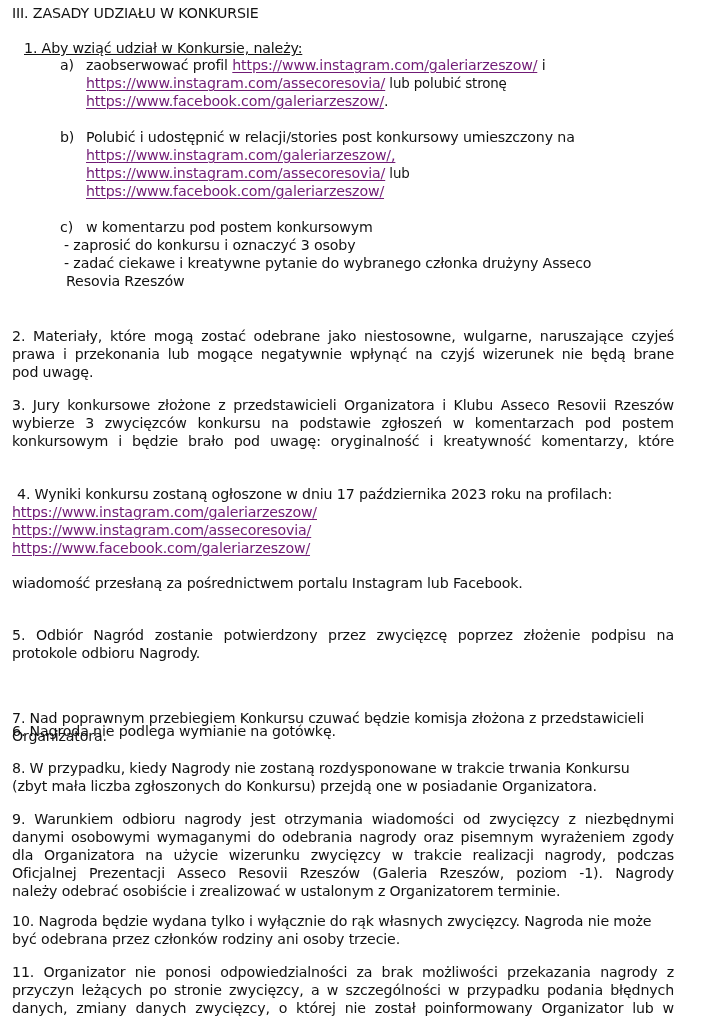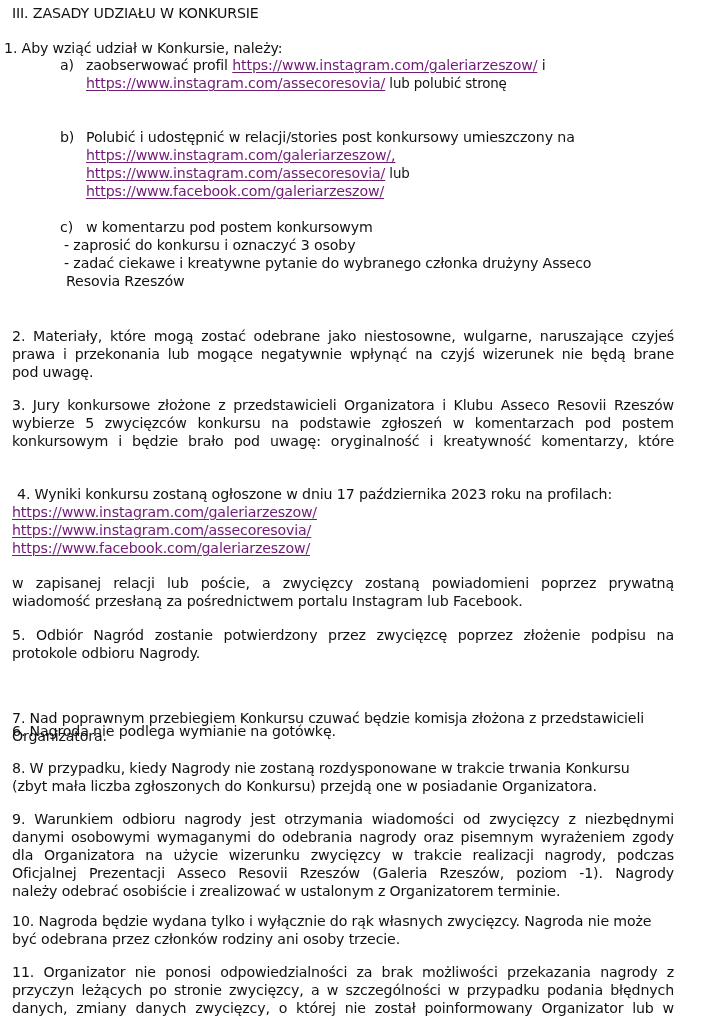--- a/index.html
+++ b/index.html
@@ -38,25 +38,26 @@
     }
     .small { font-size: 13.4px; }
   </style>
 </head>
 <body>
 
 <div class="page">
 
   <div class="line" style="left:12px; top:4px;">III. ZASADY UDZIAŁU W KONKURSIE</div>
 
-  <div class="line" style="left:4px; top:39px;">1. Aby wziąć udział w Konkursie, należy:</div>
+  <div class="line" style="left:24px; top:39px;text-decoration:underline;">1. Aby wziąć udział w Konkursie, należy:</div>
 
   <div class="line" style="left:60px; top:56px;">a)</div>
   <div class="line" style="left:86px; top:56px;"><span>zaobserwować profil </span><a class="link">https://www.instagram.com/galeriarzeszow/</a><span> i</span></div>
   <div class="line" style="left:86px; top:74px;"><a class="link">https://www.instagram.com/assecoresovia/</a><span class="small"> lub polubić stronę</span></div>
+  <div class="line" style="left:86px; top:92px;"><a class="link">https://www.facebook.com/galeriarzeszow/</a><span>.</span></div>
 
   <div class="line" style="left:60px; top:128px;">b)</div>
   <div class="line" style="left:86px; top:128px;">Polubić i udostępnić w relacji/stories post konkursowy umieszczony na</div>
   <div class="line" style="left:86px; top:146px;"><a class="link">https://www.instagram.com/galeriarzeszow/,</a></div>
   <div class="line" style="left:86px; top:164px;"><a class="link">https://www.instagram.com/assecoresovia/</a><span class="small"> lub</span></div>
   <div class="line" style="left:86px; top:182px;"><a class="link">https://www.facebook.com/galeriarzeszow/</a></div>
 
   <div class="line" style="left:60px; top:218px;">c)</div>
   <div class="line" style="left:86px; top:218px;">w komentarzu pod postem konkursowym</div>
   <div class="line" style="left:64px; top:236px;">- zaprosić do konkursu i oznaczyć 3 osoby</div>
@@ -64,30 +65,29 @@
   <div class="line" style="left:66px; top:272px;">Resovia Rzeszów</div>
 
   <div class="just" style="top:327px;">
     <span class="jl">2. Materiały, które mogą zostać odebrane jako niestosowne, wulgarne, naruszające czyjeś</span>
     <span class="jl">prawa i przekonania lub mogące negatywnie wpłynąć na czyjś wizerunek nie będą brane</span>
     <span class="jl last">pod uwagę.</span>
   </div>
 
   <div class="just" style="top:396px;">
     <span class="jl">3. Jury konkursowe złożone z przedstawicieli Organizatora i Klubu Asseco Resovii Rzeszów</span>
-    <span class="jl">wybierze 5 zwycięzców konkursu na podstawie zgłoszeń w komentarzach pod postem</span>
+    <span class="jl">wybierze 3 zwycięzców konkursu na podstawie zgłoszeń w komentarzach pod postem</span>
     <span class="jl">konkursowym i  będzie brało pod uwagę: oryginalność i kreatywność komentarzy, które</span>
   </div>
 
   <div class="line" style="left:17px; top:485px;">4. Wyniki konkursu zostaną ogłoszone w dniu 17 października 2023 roku na profilach:</div>
   <div class="line" style="left:12px; top:503px;"><a class="link">https://www.instagram.com/galeriarzeszow/</a></div>
   <div class="line" style="left:12px; top:521px;"><a class="link">https://www.instagram.com/assecoresovia/</a></div>
   <div class="line" style="left:12px; top:539px;"><a class="link">https://www.facebook.com/galeriarzeszow/</a></div>
   <div class="just" style="top:574px;">
-    <span class="jl">w zapisanej relacji lub poście, a zwycięzcy zostaną powiadomieni poprzez prywatną</span>
     <span class="jl last">wiadomość przesłaną za pośrednictwem portalu Instagram lub Facebook.</span>
   </div>
 
   <div class="just" style="top:626px;">
     <span class="jl">5. Odbiór Nagród zostanie potwierdzony przez zwycięzcę poprzez złożenie podpisu na</span>
     <span class="jl last">protokole odbioru Nagrody.</span>
   </div>
 
   <div class="line" style="left:12px; top:678px;margin-top:44px;">6. Nagroda nie podlega wymianie na gotówkę.</div>
 

